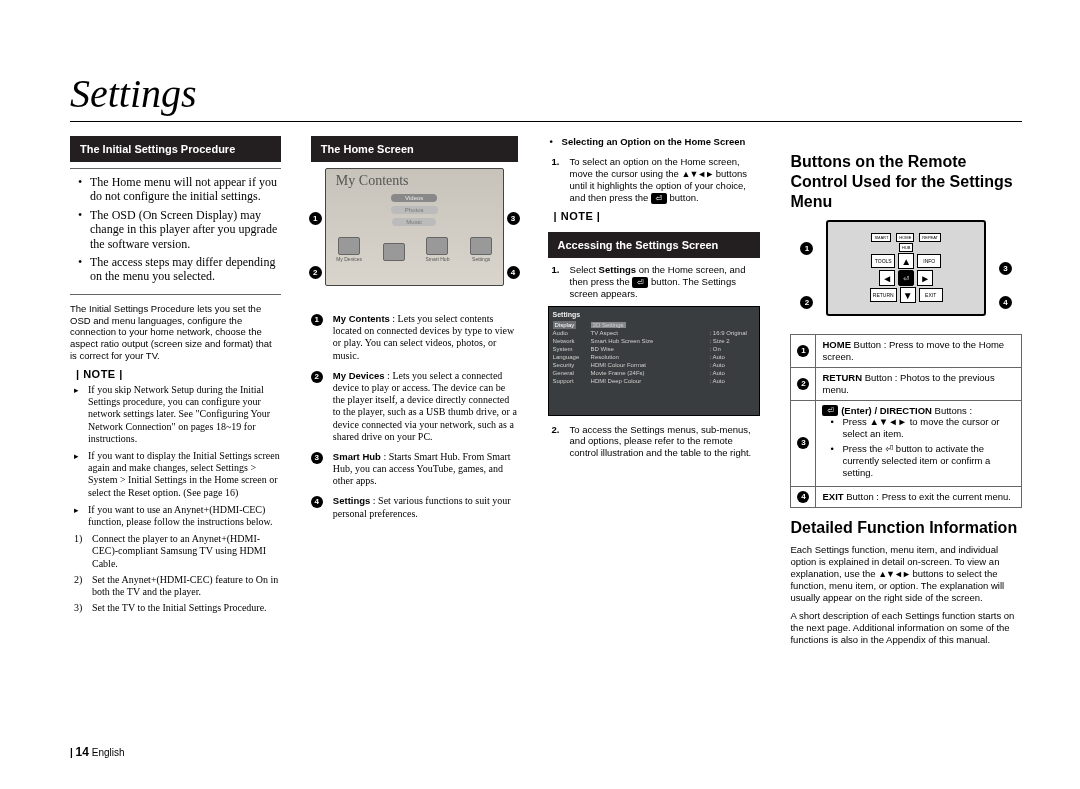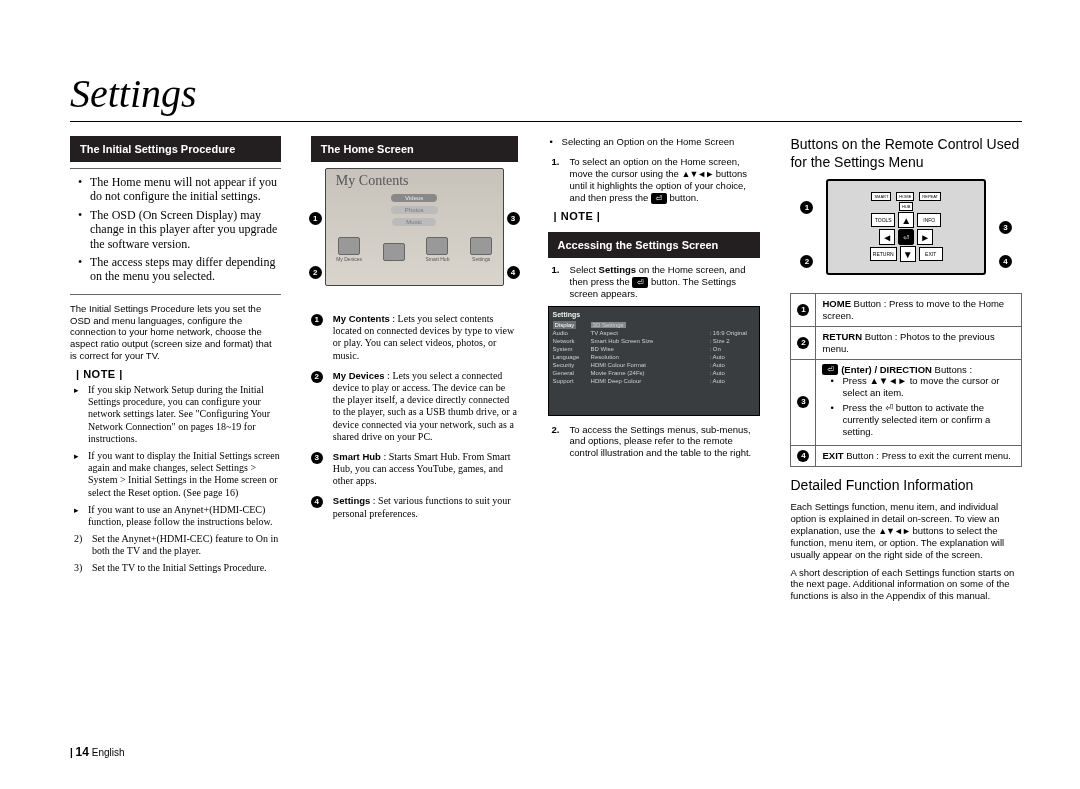--- a/index.html
+++ b/index.html
@@ -34,27 +34,27 @@
 
   .section-head {
     background: #231f20;
     color: #fff;
     font-weight: bold;
     font-size: 11px;
     padding: 7px 10px;
     margin-bottom: 6px;
   }
   .section-sub {
-    font-weight: normal;
-    font-size: 14px;
-    margin: 0 0 6px;
+    font-weight: bold;
+    font-size: 16px;
+    margin: 16px 0 6px;
     line-height: 1.25;
   }
 
-  ul.bullets { list-style: none; padding-left: 14px; margin: 16px 0 8px; }
+  ul.bullets { list-style: none; padding-left: 14px; margin: 16px 0 8px; font-weight: bold; }
   ul.bullets > li { position: relative; padding-left: 0; margin-bottom: 4px; line-height: 1.25; }
   ul.bullets > li::before { content: "•"; position: absolute; left: -12px; }
 
   ul.box-bullets {
     list-style: none;
     border-top: 1px solid #666;
     border-bottom: 1px solid #666;
     padding: 6px 0 6px 20px;
     margin: 0 0 8px;
   }
@@ -195,20 +195,21 @@
       <li>The access steps may differ depending on the menu you selected.</li>
     </ul>
     <div class="para">The Initial Settings Procedure lets you set the OSD and menu languages, configure the connection to your home network, choose the aspect ratio output (screen size and format) that is correct for your TV.</div>
     <div class="note-label">NOTE</div>
     <ul class="arrows">
       <li>If you skip Network Setup during the Initial Settings procedure, you can configure your network settings later. See "Configuring Your Network Connection" on pages 18~19 for instructions.</li>
       <li>If you want to display the Initial Settings screen again and make changes, select Settings &gt; System &gt; Initial Settings in the Home screen or select the Reset option. (See page 16)</li>
       <li>If you want to use an Anynet+(HDMI-CEC) function, please follow the instructions below.</li>
     </ul>
     <ol class="num">
+      <li data-num="1">Connect the player to an Anynet+(HDMI-CEC)-compliant Samsung TV using HDMI Cable.</li>
       <li data-num="2">Set the Anynet+(HDMI-CEC) feature to On in both the TV and the player.</li>
       <li data-num="3">Set the TV to the Initial Settings Procedure.</li>
     </ol>
   </div>
 
   <div class="col col2">
     <div class="section-head">The Home Screen</div>
 
     <div class="home-fig">
       <div class="tv">

